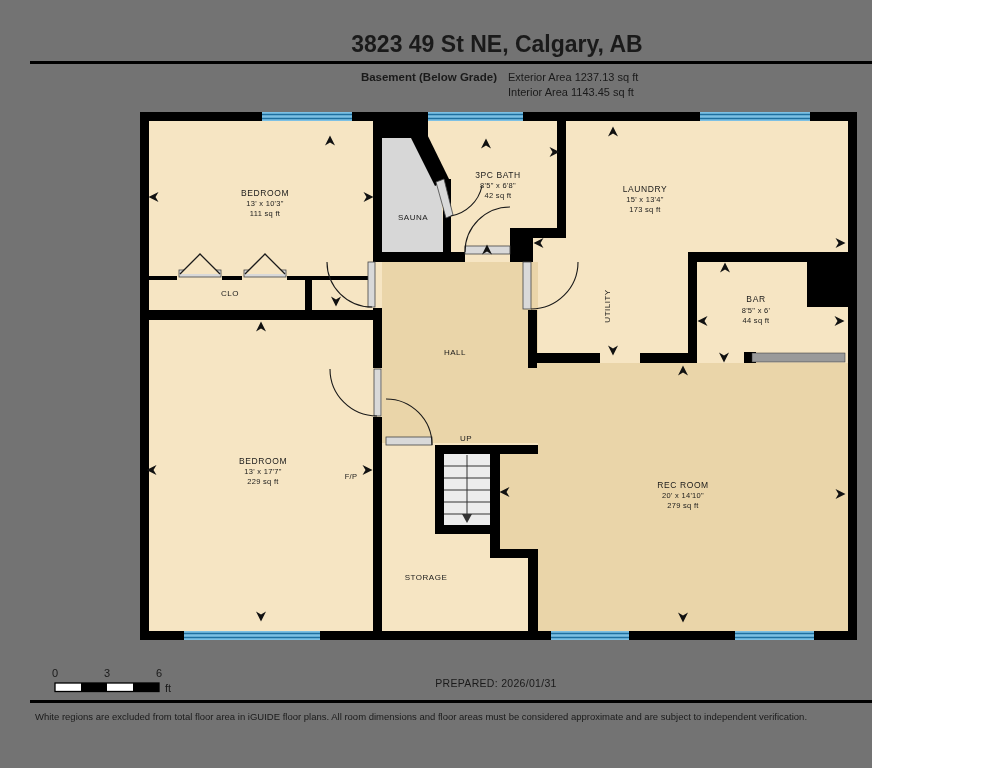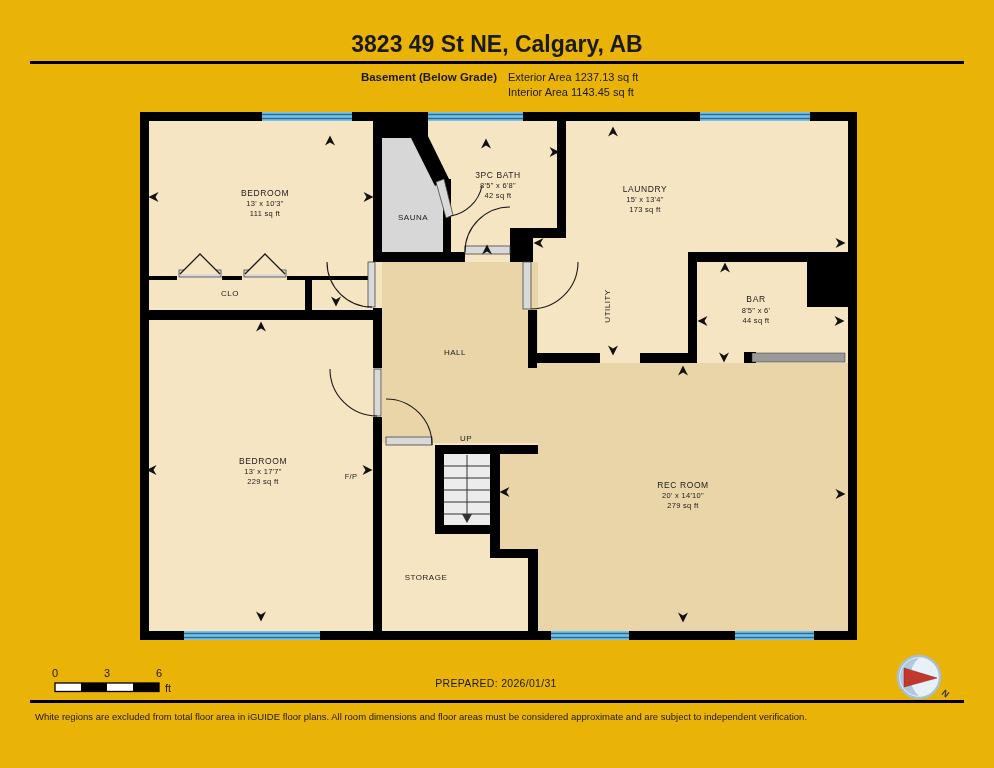--- a/index.html
+++ b/index.html
@@ -1,16 +1,16 @@
 <!DOCTYPE html>
 <html><head>
 <meta charset="utf-8">
 <style>
   html,body{margin:0;padding:0;background:#ffffff;}
-  #page{position:relative;width:994px;height:768px;background:#eab308;overflow:hidden;
+  #page{position:relative;width:872px;height:768px;background:#737373;overflow:hidden;
         font-family:"Liberation Sans",sans-serif;}
   svg{position:absolute;left:0;top:0;}
   text{fill:#1a1a1a;}
   .title{font:700 23px "Liberation Sans",sans-serif;}
   .floor-label{font:700 11.5px "Liberation Sans",sans-serif;}
   .area-line{font:400 11px "Liberation Sans",sans-serif;}
   .room-name{font:400 8.5px "Liberation Sans",sans-serif;letter-spacing:.6px;}
   .room-dim{font:400 7.5px "Liberation Sans",sans-serif;letter-spacing:.3px;}
   .small-label{font:400 8px "Liberation Sans",sans-serif;letter-spacing:.5px;}
   .scale-num{font:400 11px "Liberation Sans",sans-serif;}

